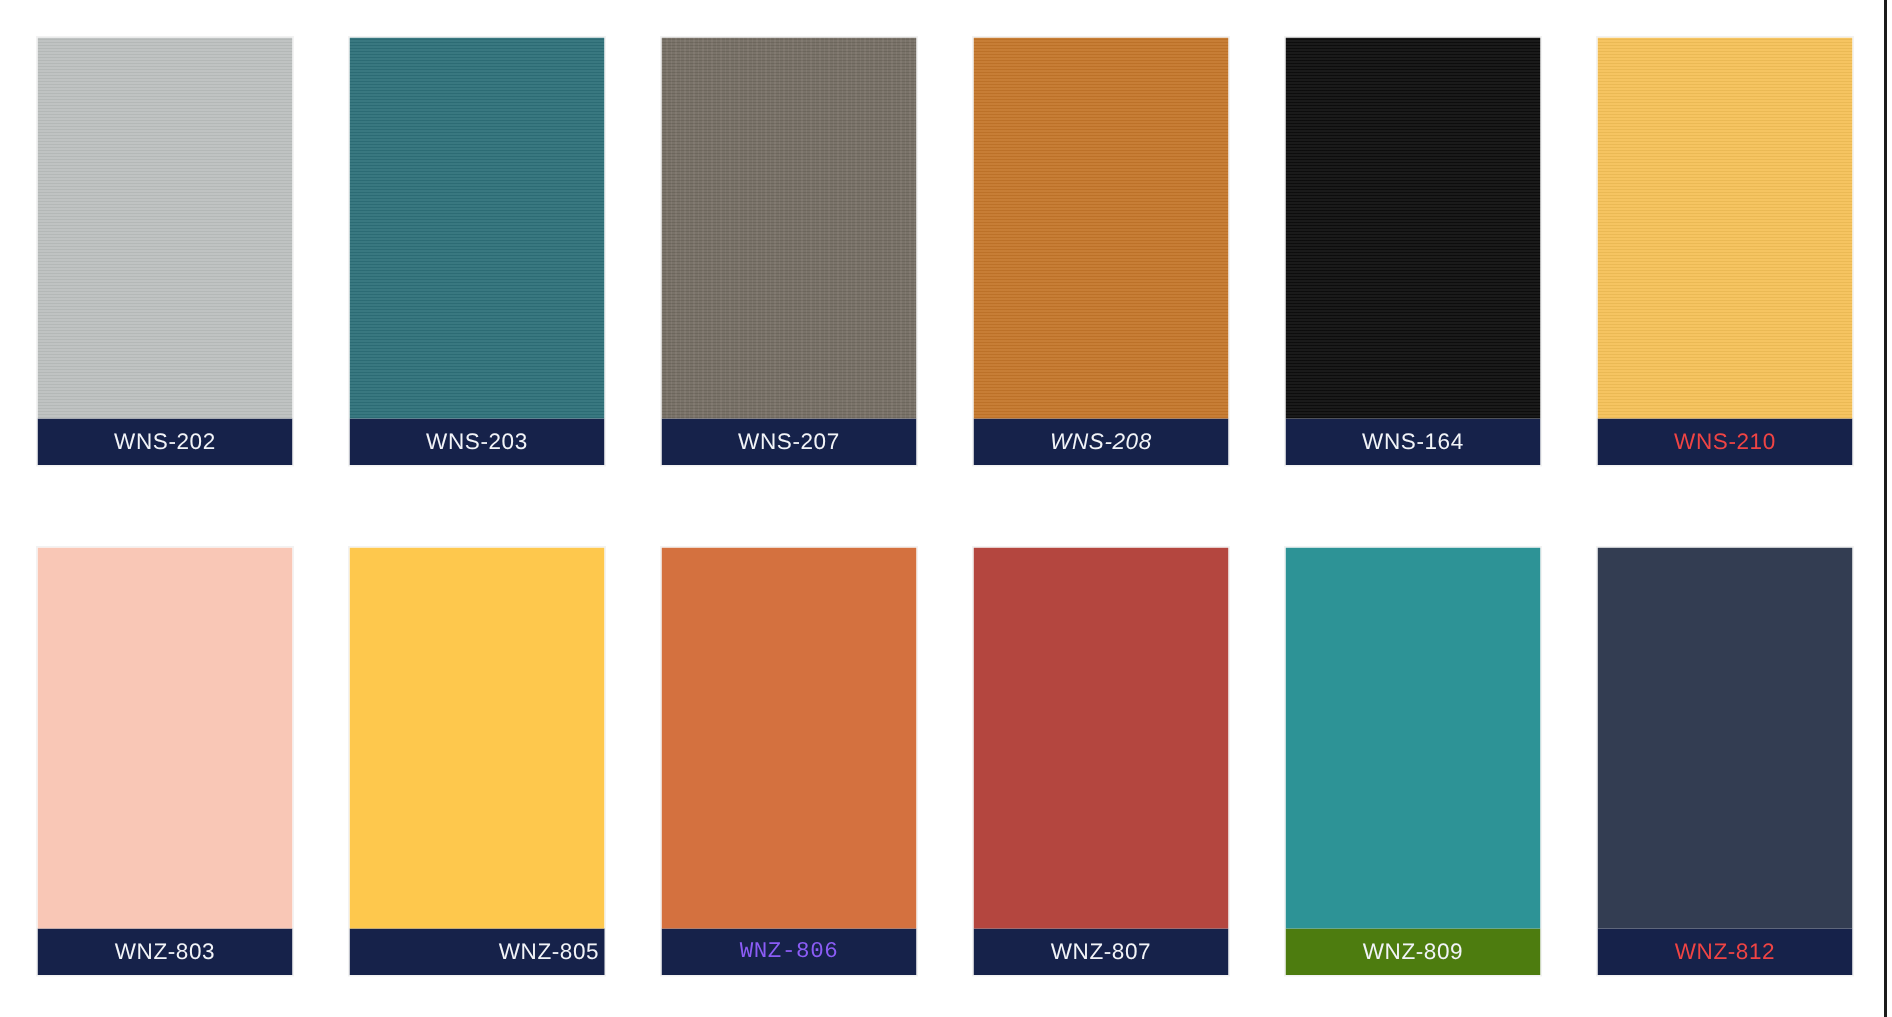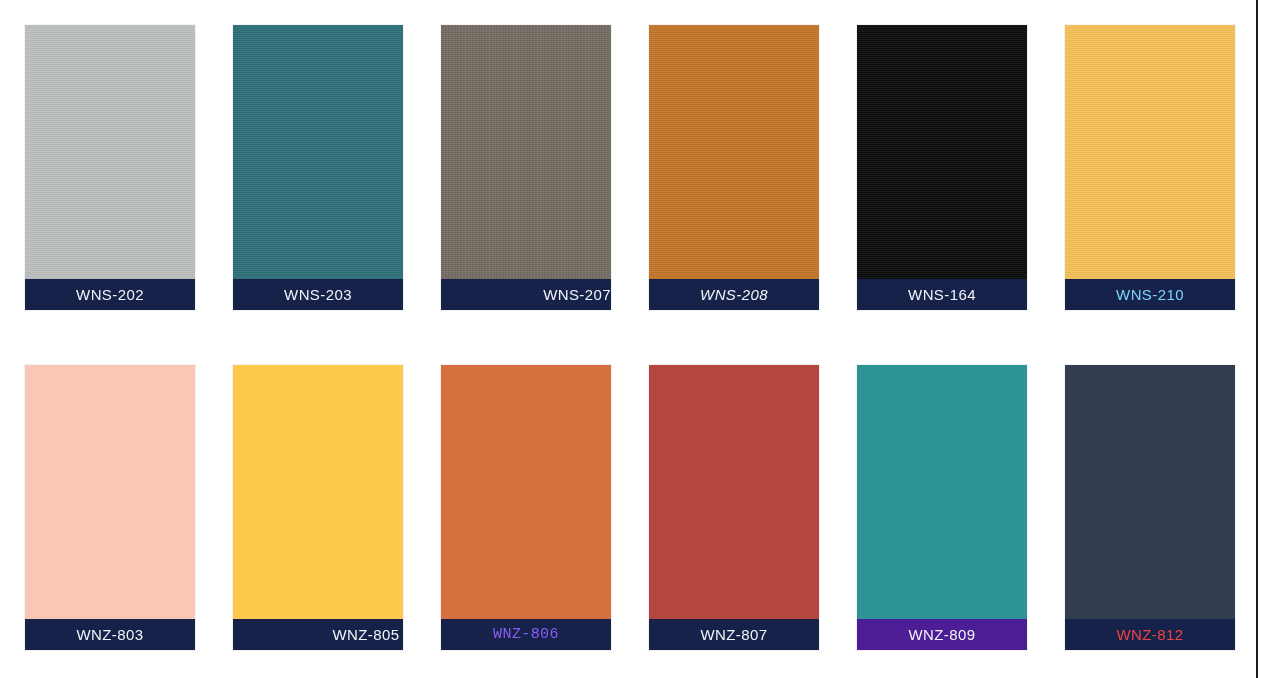--- a/index.html
+++ b/index.html
@@ -126,21 +126,21 @@
 
     <div class="swatch-card">
       <div class="swatch-color textured" style="background-color: rgb(46, 112, 121);"></div>
       <div class="swatch-label-bar" style="background-color: rgb(22, 34, 74);">
         <span class="swatch-code" style="color: rgb(242, 244, 248);">WNS-203</span>
       </div>
     </div>
 
     <div class="swatch-card">
       <div class="swatch-color textured-v" style="background-color: rgb(118, 110, 100);"></div>
-      <div class="swatch-label-bar" style="background-color: rgb(22, 34, 74); justify-content: flex-end;">
+      <div class="swatch-label-bar" style="background-color: rgb(22, 34, 74);">
         <span class="swatch-code" style="color: rgb(242, 244, 248);">WNS-207</span>
       </div>
     </div>
 
     <div class="swatch-card">
       <div class="swatch-color textured" style="background-color: rgb(196, 118, 42);"></div>
       <div class="swatch-label-bar" style="background-color: rgb(22, 34, 74); font-style: italic;">
         <span class="swatch-code" style="color: rgb(242, 244, 248);">WNS-208</span>
       </div>
     </div>
@@ -148,21 +148,21 @@
     <div class="swatch-card">
       <div class="swatch-color textured" style="background-color: rgb(13, 13, 13);"></div>
       <div class="swatch-label-bar" style="background-color: rgb(22, 34, 74);">
         <span class="swatch-code" style="color: rgb(242, 244, 248);">WNS-164</span>
       </div>
     </div>
 
     <div class="swatch-card">
       <div class="swatch-color textured" style="background-color: rgb(245, 193, 88);"></div>
       <div class="swatch-label-bar" style="background-color: rgb(22, 34, 74);">
-        <span class="swatch-code" style="color: #7dd3fc;">WNS-210</span>
+        <span class="swatch-code" style="color: #ef4444;">WNS-210</span>
       </div>
     </div>
 
     <div class="swatch-card">
       <div class="swatch-color" style="background-color: rgb(249, 199, 182);"></div>
       <div class="swatch-label-bar" style="background-color: rgb(22, 34, 74);">
         <span class="swatch-code" style="color: rgb(242, 244, 248);">WNZ-803</span>
       </div>
     </div>
 
@@ -182,21 +182,21 @@
 
     <div class="swatch-card">
       <div class="swatch-color" style="background-color: rgb(180, 70, 63);"></div>
       <div class="swatch-label-bar" style="background-color: rgb(22, 34, 74);">
         <span class="swatch-code" style="color: rgb(242, 244, 248);">WNZ-807</span>
       </div>
     </div>
 
     <div class="swatch-card">
       <div class="swatch-color" style="background-color: rgb(45, 147, 150);"></div>
-      <div class="swatch-label-bar" style="background-color: #4c1d95; align-items: center;">
+      <div class="swatch-label-bar" style="background-color: #4d7c0f; align-items: center;">
         <span class="swatch-code" style="color: rgb(242, 244, 248);">WNZ-809</span>
       </div>
     </div>
 
     <div class="swatch-card">
       <div class="swatch-color" style="background-color: rgb(51, 61, 82);"></div>
       <div class="swatch-label-bar" style="background-color: rgb(22, 34, 74);">
         <span class="swatch-code" style="color: #ef4444;">WNZ-812</span>
       </div>
     </div>

